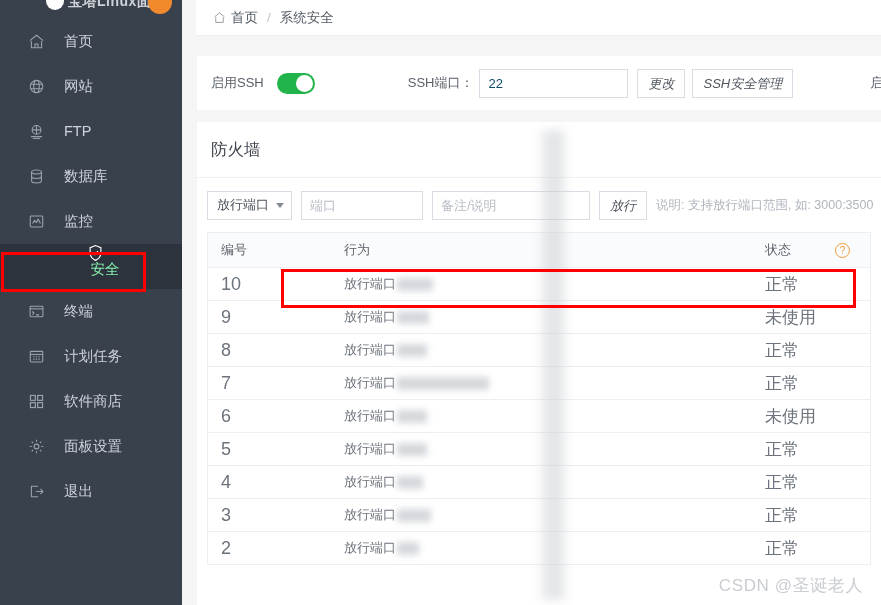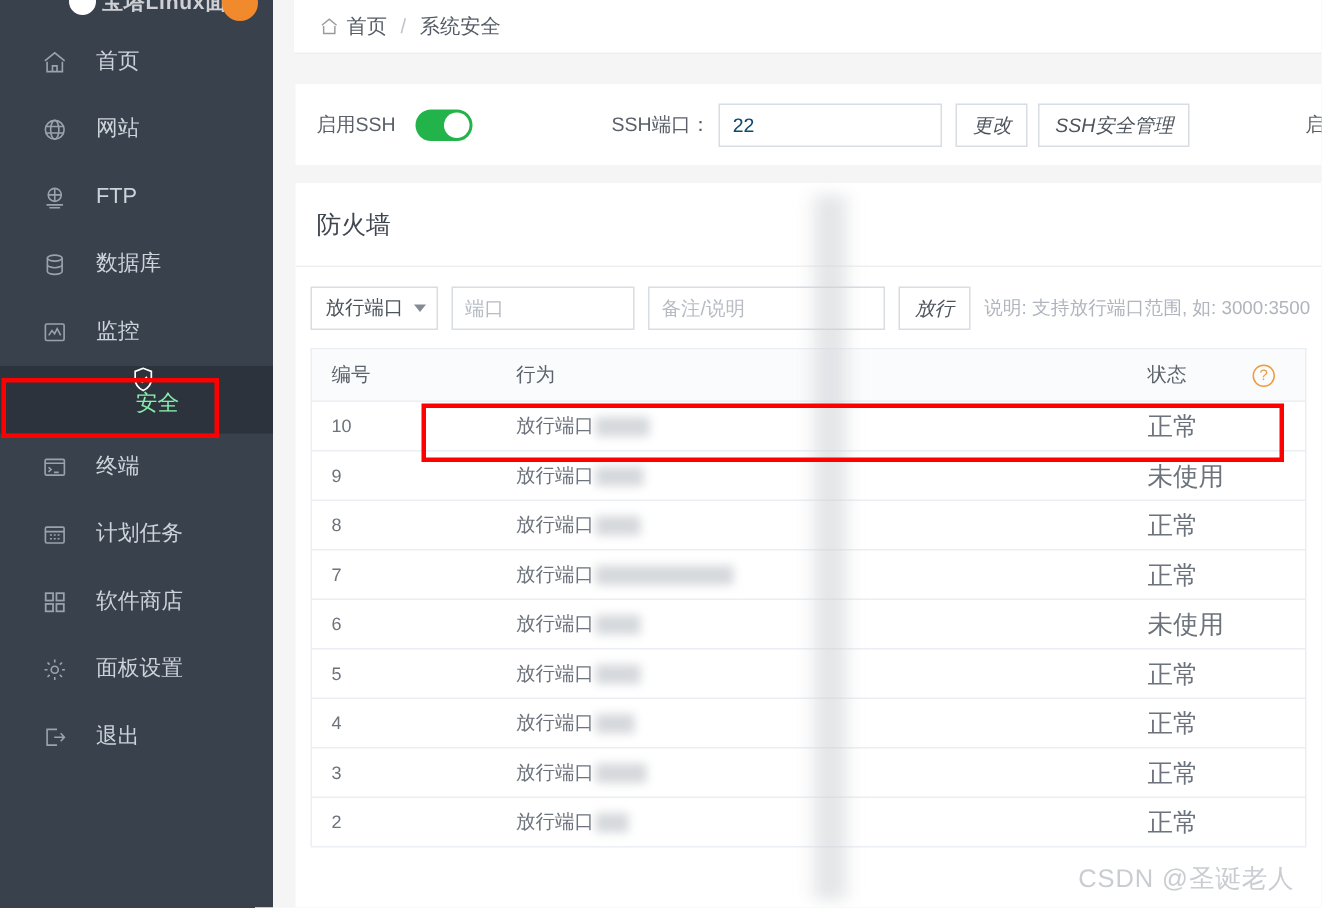--- a/index.html
+++ b/index.html
@@ -135,21 +135,21 @@
   #fw-table { margin: 0 10px; border: 1px solid #ebeef2; border-bottom: none; }
   .trow { display: flex; align-items: center; height: 33px; border-bottom: 1px solid #ebeef2; gap: 31px; }
   .trow.head { height: 35px; background: #fafbfc; }
   .cell-id  { width: 105px; padding-left: 13px; }
   .cell-act { flex: 1; }
   .cell-st  { width: 105px; text-align: right; padding-right: 20px;
               display: flex; align-items: center; justify-content: space-between; gap: 5px; }
   .trow.head .cell-id, .trow.head .cell-act, .trow.head .cell-st {
     font-size: 13px; color: #5d636c;
   }
-  .trow.body .cell-id  { font-size: 12px; color: #6c737c; }
+  .trow.body .cell-id  { font-size: 18px; color: #6c737c; }
   .trow.body .cell-act { font-size: 13px; color: #6c737c; position: relative; white-space: nowrap; }
   .trow.body .cell-st  { font-size: 17px; color: #6c737c; }
   .help-ico {
     width: 15px; height: 15px; border-radius: 50%;
     border: 1px solid #f19c3c; color: #f19c3c;
     font-size: 10px; line-height: 13px; text-align: center;
     cursor: pointer; flex: none;
   }
   
   .redact {

